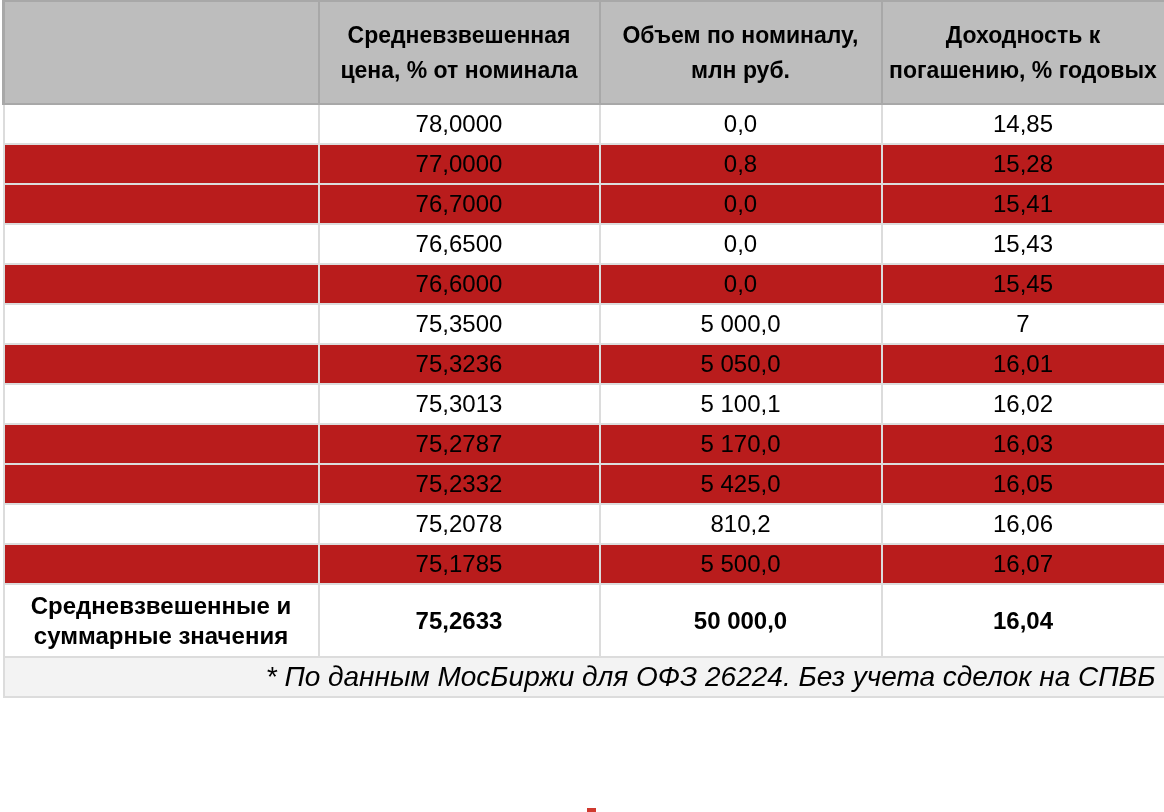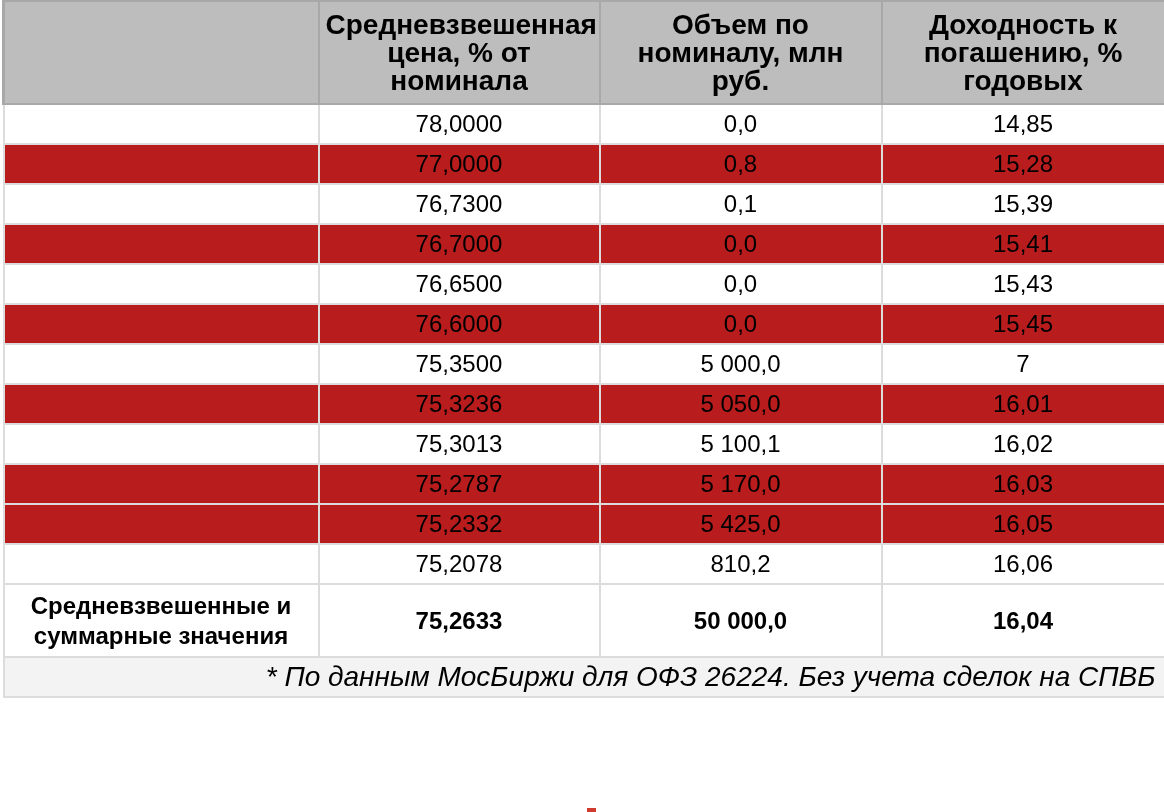--- a/index.html
+++ b/index.html
@@ -3,21 +3,21 @@
 <meta charset="utf-8">
 <style>
   html, body { margin: 0; padding: 0; background: #ffffff; }
   body { width: 1164px; height: 812px; overflow: hidden; font-family: "Liberation Sans", sans-serif; color: #000; }
   table { border-collapse: collapse; table-layout: fixed; position: absolute; left: 2px; top: 0; width: 1161px; }
   col.c0 { width: 315px; }
   col.c1 { width: 281px; }
   col.c2 { width: 282px; }
   col.c3 { width: 283px; }
   th, td { border: 2px solid #dcdcdc; text-align: center; vertical-align: middle; padding: 0 6px; }
-  thead th { background: #bdbdbd; border-color: #a8a8a8; height: 101px; font-weight: bold; font-size: 28px; line-height: 28px; }
+  thead th { background: #bdbdbd; border-color: #a8a8a8; height: 101px; font-weight: bold; font-size: 23px; line-height: 35px; }
   thead th:first-child { border-left: 3px solid #a8a8a8; }
   tbody td { height: 38px; font-size: 24px; line-height: 28px; }
   tbody tr.odd td { background: #ffffff; margin-top: 34px; }
   tbody tr.even td { background: #b91c1c; }
   tr.summary td { height: 71px; font-weight: bold; font-size: 24px; background: #ffffff; line-height: 30px; }
   tr.footer td { height: 38px; background: #f3f3f3; text-align: right; font-style: italic; font-size: 28px; padding-right: 8px; }
   .redmark { position: absolute; left: 587px; top: 808px; width: 9px; height: 4px; background: #d03a2f; }
 </style>
 </head>
 <body>
@@ -42,26 +42,20 @@
       <td></td>
       <td>78,0000</td>
       <td>0,0</td>
       <td>14,85</td>
     </tr>
     <tr class="even">
       <td></td>
       <td>77,0000</td>
       <td>0,8</td>
       <td>15,28</td>
-    </tr>
-    <tr class="odd">
-      <td></td>
-      <td>76,7300</td>
-      <td>0,1</td>
-      <td>15,39</td>
     </tr>
     <tr class="even">
       <td></td>
       <td>76,7000</td>
       <td>0,0</td>
       <td>15,41</td>
     </tr>
     <tr class="odd">
       <td></td>
       <td>76,6500</td>
@@ -103,20 +97,26 @@
       <td>75,2332</td>
       <td>5 425,0</td>
       <td>16,05</td>
     </tr>
     <tr class="odd">
       <td></td>
       <td>75,2078</td>
       <td>810,2</td>
       <td>16,06</td>
     </tr>
+    <tr class="even">
+      <td></td>
+      <td>75,1785</td>
+      <td>5 500,0</td>
+      <td>16,07</td>
+    </tr>
     <tr class="summary">
       <td>Средневзвешенные и суммарные значения</td>
       <td>75,2633</td>
       <td>50 000,0</td>
       <td>16,04</td>
     </tr>
     <tr class="footer">
       <td colspan="4">* По данным МосБиржи для ОФЗ 26224. Без учета сделок на СПВБ</td>
     </tr>
   </tbody>

